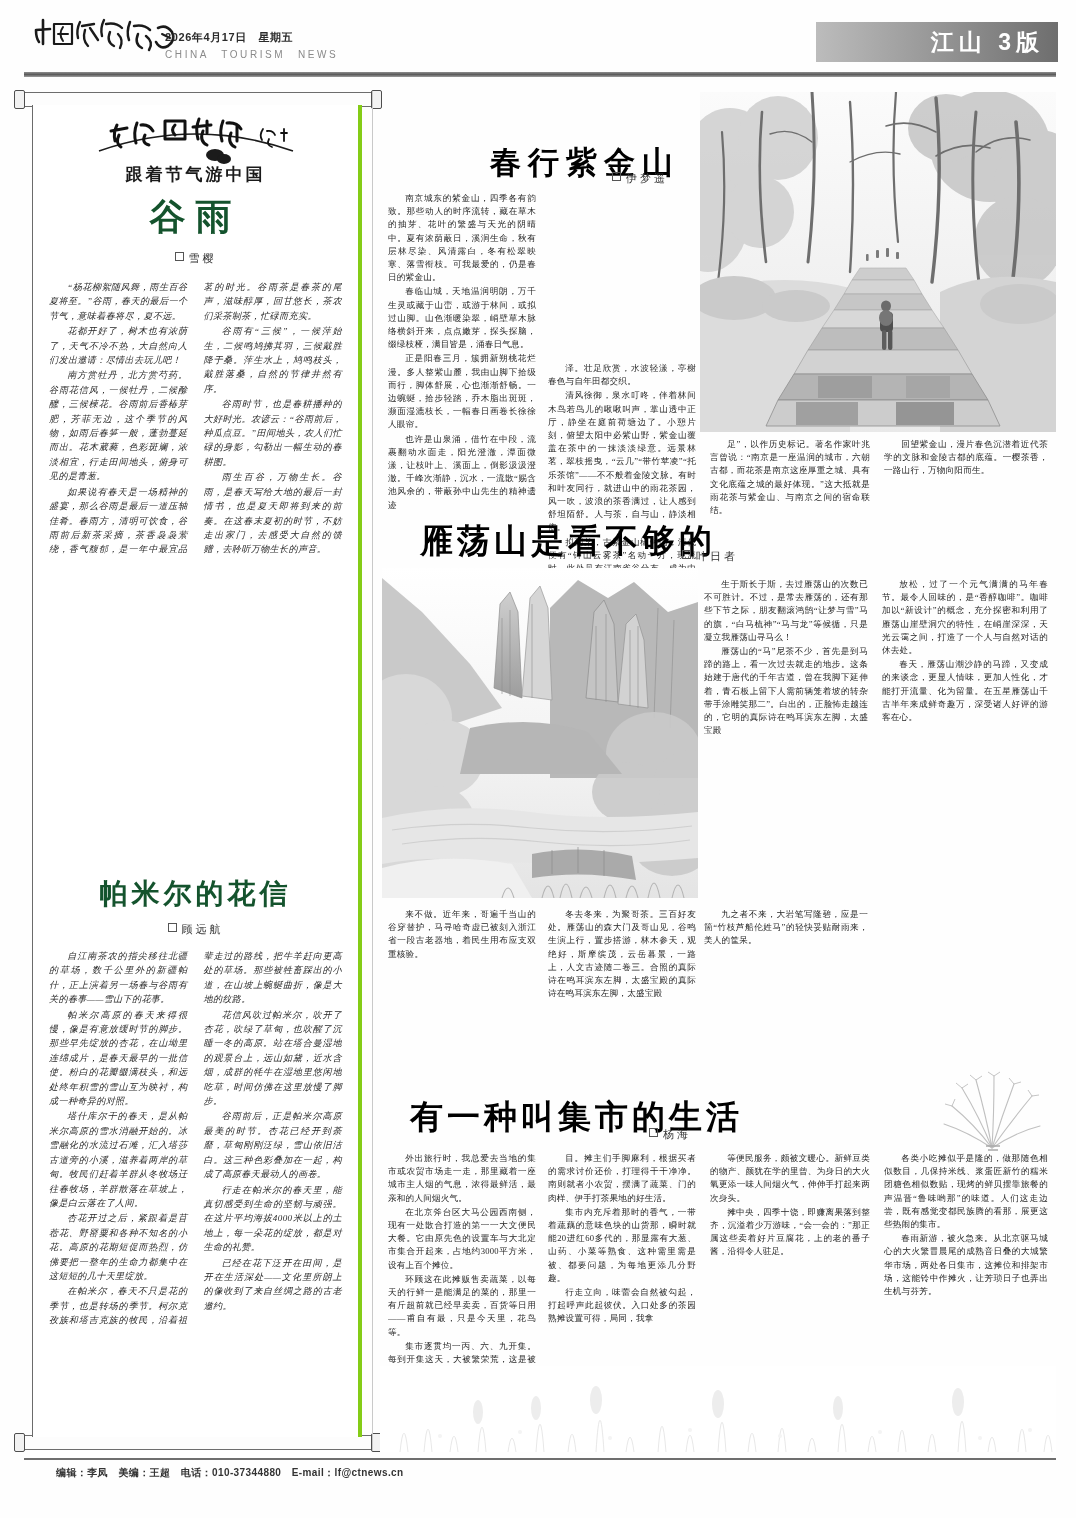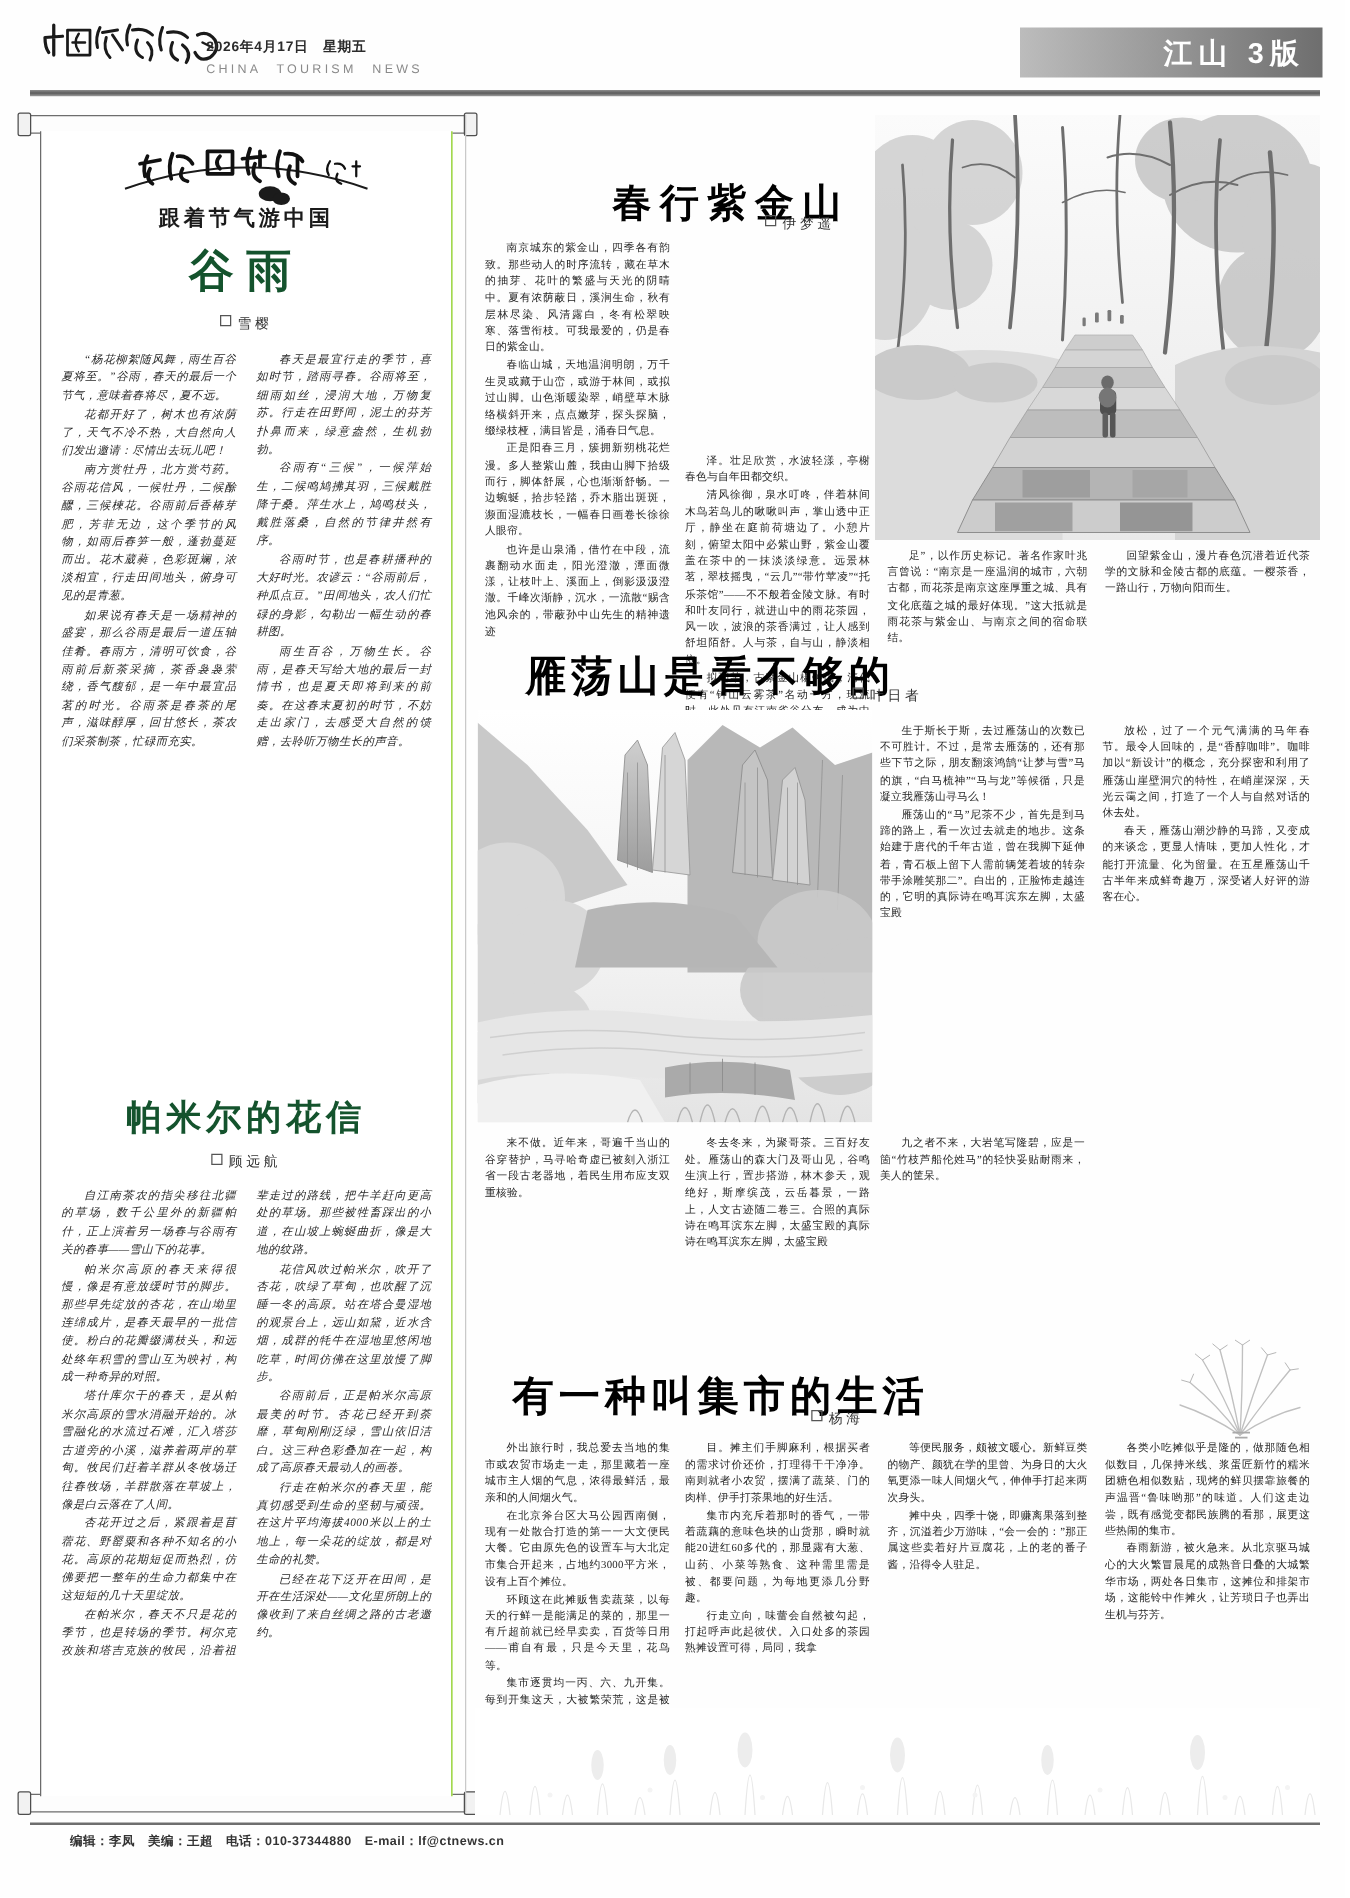--- a/index.html
+++ b/index.html
@@ -39,21 +39,21 @@
   .scroll-col{position:absolute;left:32px;top:92px;width:330px;height:1358px;}
   .roller{position:absolute;left:-10px;width:350px;height:13px;
     border:1px solid #6d6d6d;background:#fdfdfd;border-radius:2px;}
   .roller.top{top:0;}
   .roller.bot{bottom:0;}
   .roller .cap{position:absolute;top:-3px;width:9px;height:17px;
     border:1px solid #4e4e4e;background:#f2f2f2;border-radius:2px;}
   .roller .cap.l{left:-9px;}
   .roller .cap.r{right:-9px;}
   .scroll-body{position:absolute;left:0;top:13px;width:330px;height:1332px;
-    border-left:1px solid #6b6b6b;border-right:1px solid #84cc16;
+    border-left:1px solid #6b6b6b;border-right:4px solid #84cc16;
     box-sizing:border-box;background:#fff;}
 
   .wenhua-logo{position:absolute;left:0;right:0;top:6px;text-align:center;}
   .wenhua-logo svg{display:inline-block;}
   .gen-zhe{position:absolute;left:0;right:0;top:58px;text-align:center;
     font-size:17px;font-weight:bold;letter-spacing:3px;color:#1a1a1a;
     font-family:"Liberation Sans","DejaVu Sans",sans-serif;}
 
   .art-title-lg{text-align:center;font-size:36px;font-weight:bold;
     letter-spacing:10px;color:#14532d;margin:0;padding:0;
@@ -169,21 +169,20 @@
       <div style="position:absolute;left:0;right:0;top:88px;">
         <h1 class="art-title-lg">谷雨</h1>
         <div class="byline">
           <span class="box"></span><span>雪樱</span>
         </div>
         <div class="hand-cols" style="margin-top:14px;">
           <p>“杨花柳絮随风舞，雨生百谷夏将至。”谷雨，春天的最后一个节气，意味着春将尽，夏不远。</p>
           <p>花都开好了，树木也有浓荫了，天气不冷不热，大自然向人们发出邀请：尽情出去玩儿吧！</p>
           <p>南方赏牡丹，北方赏芍药。谷雨花信风，一候牡丹，二候酴醿，三候楝花。谷雨前后香椿芽肥，芳菲无边，这个季节的风物，如雨后春笋一般，蓬勃蔓延而出。花木葳蕤，色彩斑斓，浓淡相宜，行走田间地头，俯身可见的是青葱。</p>
           <p>如果说有春天是一场精神的盛宴，那么谷雨是最后一道压轴佳肴。春雨方，清明可饮食，谷雨前后新茶采摘，茶香袅袅萦绕，香气馥郁，是一年中最宜品茗的时光。谷雨茶是春茶的尾声，滋味醇厚，回甘悠长，茶农们采茶制茶，忙碌而充实。</p>
-          <p>春天是最宜行走的季节，喜如时节，踏雨寻春。谷雨将至，细雨如丝，浸润大地，万物复苏。行走在田野间，泥土的芬芳扑鼻而来，绿意盎然，生机勃勃。</p>
           <p>谷雨有“三候”，一候萍始生，二候鸣鸠拂其羽，三候戴胜降于桑。萍生水上，鸠鸣枝头，戴胜落桑，自然的节律井然有序。</p>
           <p>谷雨时节，也是春耕播种的大好时光。农谚云：“谷雨前后，种瓜点豆。”田间地头，农人们忙碌的身影，勾勒出一幅生动的春耕图。</p>
           <p>雨生百谷，万物生长。谷雨，是春天写给大地的最后一封情书，也是夏天即将到来的前奏。在这春末夏初的时节，不妨走出家门，去感受大自然的馈赠，去聆听万物生长的声音。</p>
         </div>
       </div>
 
       <div style="position:absolute;left:0;right:0;top:770px;">
         <h1 class="art-title-lg" style="font-size:28px;letter-spacing:4px;">帕米尔的花信</h1>
         <div class="byline">
           <span class="box"></span><span>顾远航</span>

